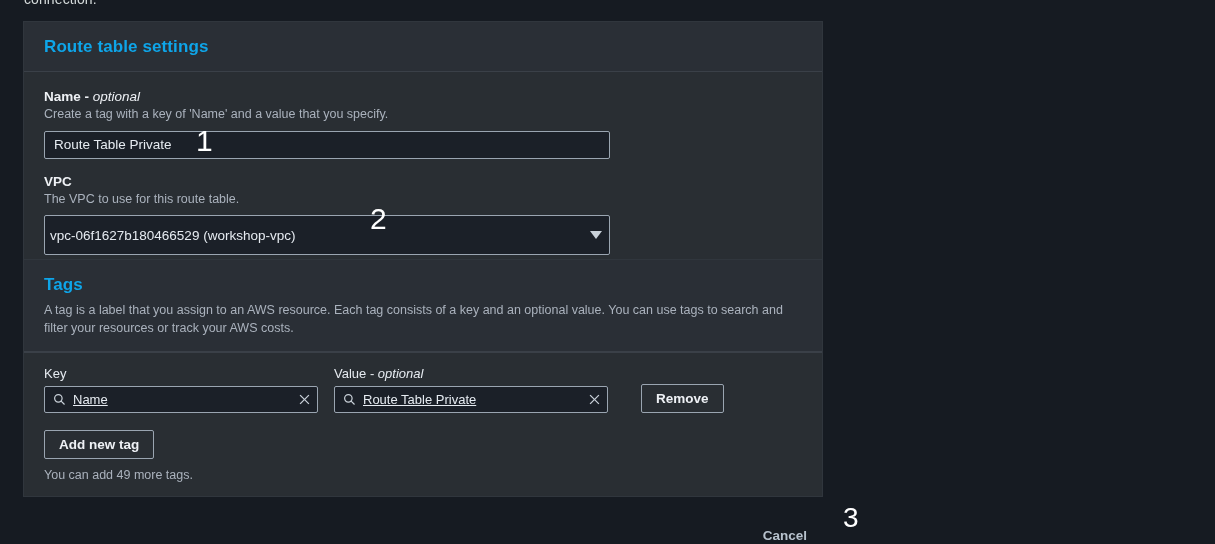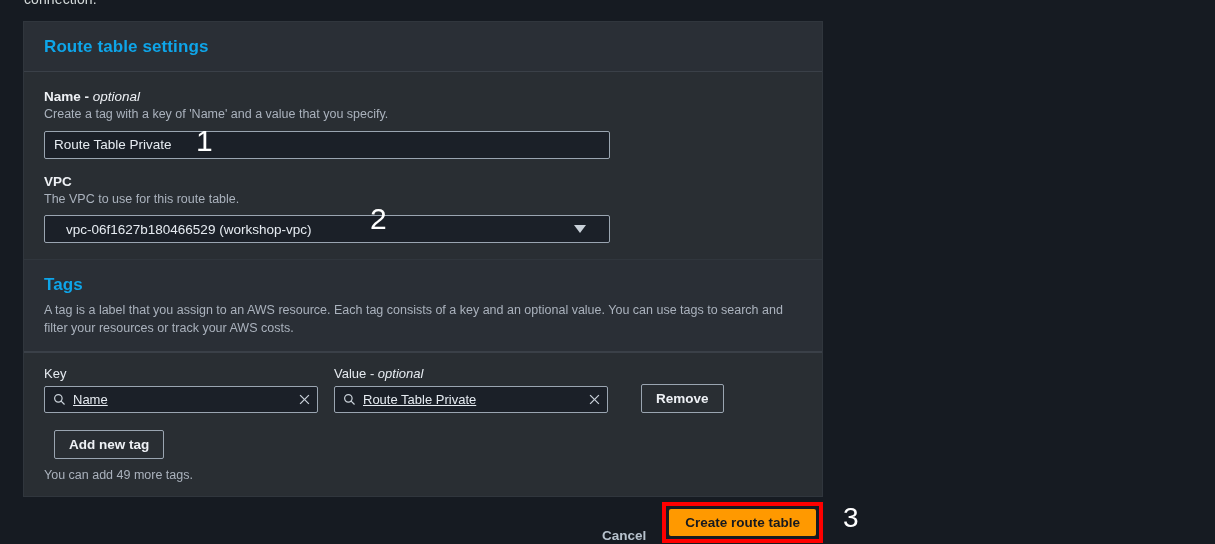--- a/index.html
+++ b/index.html
@@ -94,28 +94,28 @@
     display: flex;
     align-items: center;
     padding: 0 9px;
     font-size: 13.5px;
     color: #e6ebf1;
   }
   .select-input {
     position: relative;
     box-sizing: border-box;
     width: 566px;
-    height: 28px;
+    height: 40px;
     background: #1b2028;
     border: 1px solid #9aa5b1;
     border-radius: 2px;
     display: flex;
     align-items: center;
     justify-content: space-between;
-    padding: 0 21px;
+    padding: 0 5px;
     font-size: 13.5px;
     color: #e6ebf1;
   }
   .caret {
     width: 0; height: 0;
     border-left: 6px solid transparent;
     border-right: 6px solid transparent;
     border-top: 8px solid #c9d1d9;
     margin-right: 2px;
   }
@@ -166,21 +166,21 @@
     border-radius: 2px;
     color: #eef1f5;
     font-size: 13.5px;
     font-weight: bold;
     font-family: "Liberation Sans", sans-serif;
     cursor: pointer;
     display: inline-flex;
     align-items: center;
     justify-content: center;
   }
-  .add-tag-wrap { margin-top: 17px; margin-left: 10px; }
+  .add-tag-wrap { margin-top: 17px; }
   .tag-hint {
     font-size: 12.5px;
     color: #aab2bd;
     margin-top: 9px;
   }
 
   
   .footer {
     position: absolute;
     left: 23px;
@@ -320,20 +320,17 @@
     <div class="add-tag-wrap">
       <button class="btn-secondary">Add new tag</button>
     </div>
     <div class="tag-hint">You can add 49 more tags.</div>
 
   </div>
 </div>
 
 <div class="footer">
   <span class="cancel-link">Cancel</span>
-  <span class="annot-box">
-    <button class="btn-primary">Create route table</button>
-  </span>
 </div>
 
 <div class="annot-num" id="annot-1">1</div>
 <div class="annot-num" id="annot-2">2</div>
 <div class="annot-num" id="annot-3">3</div>
 
 </body></html>

